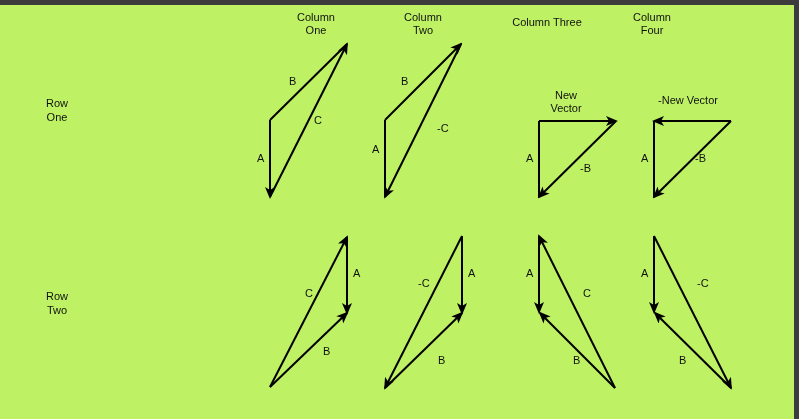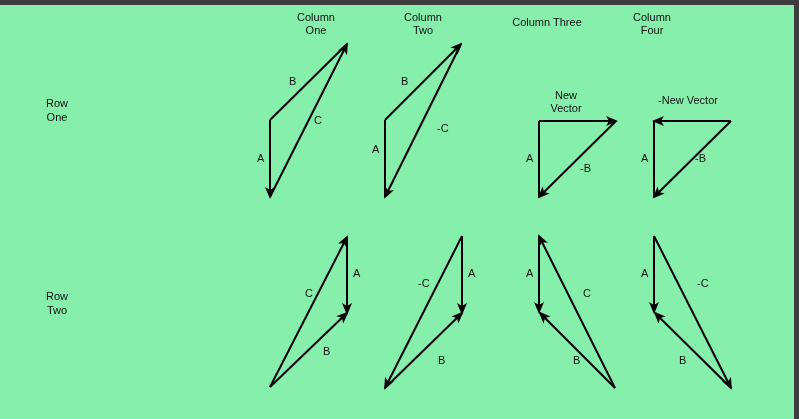--- a/index.html
+++ b/index.html
@@ -7,21 +7,21 @@
       padding: 0;
       width: 799px;
       height: 419px;
       overflow: hidden;
       background: #ffffff;
     }
     #canvas {
       position: relative;
       width: 799px;
       height: 419px;
-      background: #86efac;
+      background: #bef264;
     }
     .frame-top {
       position: absolute;
       left: 0; top: 0;
       width: 799px; height: 5px;
       background: #3c3c3c;
     }
     .frame-right {
       position: absolute;
       left: 794px; top: 0;

